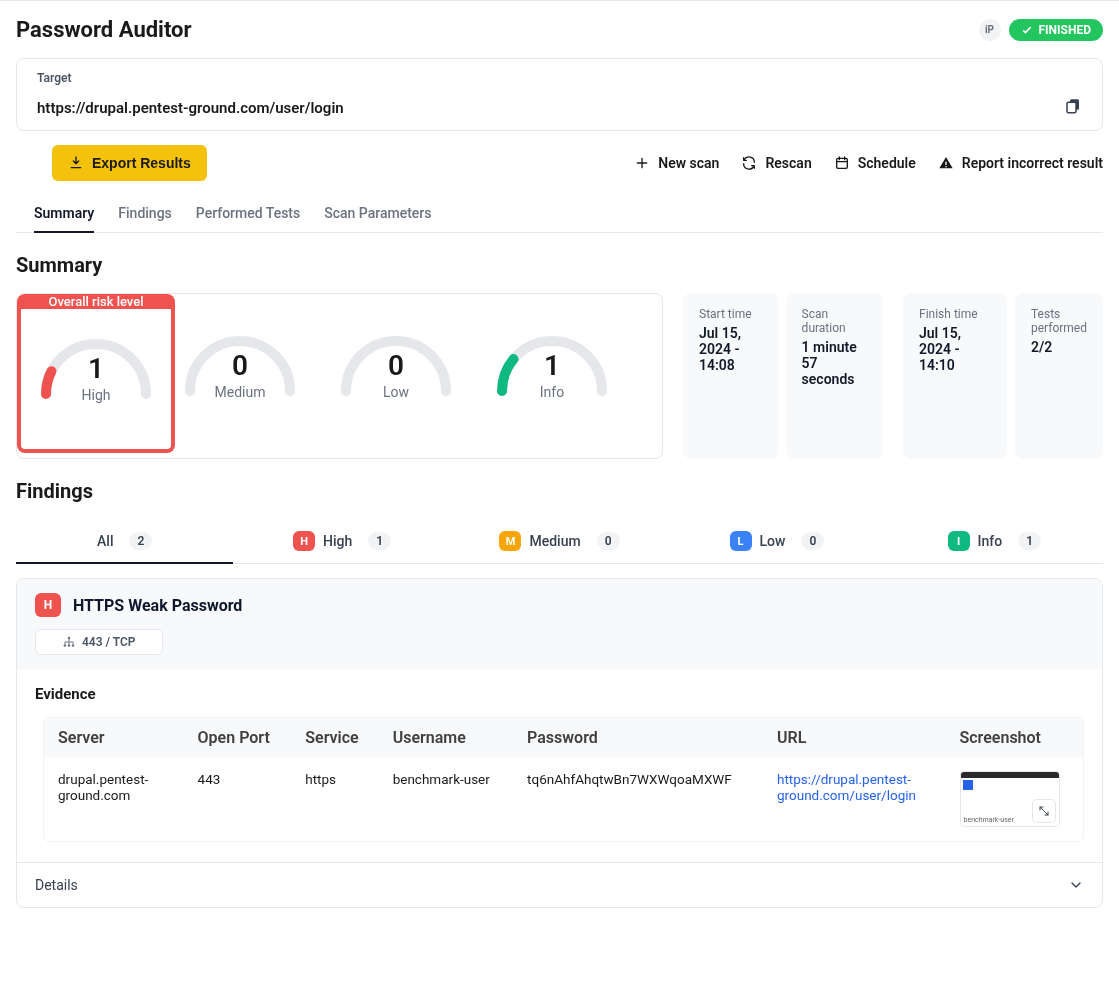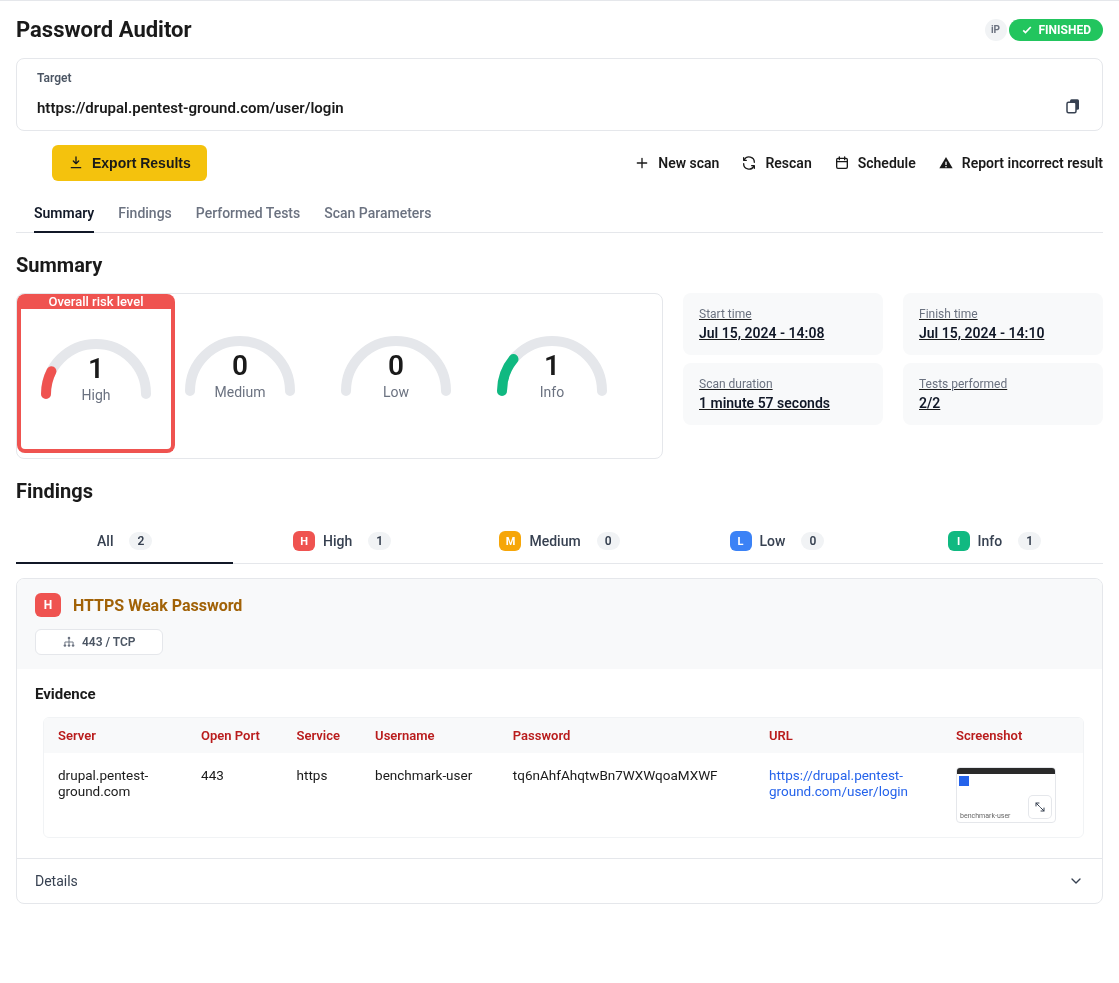--- a/index.html
+++ b/index.html
@@ -10,21 +10,21 @@
     font-size: 14px;
   }
   .page { padding: 16px; border-top: 1px solid #e5e7eb; }
   .header {
     display: flex;
     justify-content: space-between;
     align-items: center;
     margin-bottom: 16px;
   }
   .page-title { font-size: 22px; font-weight: 700; }
-  .header-right { display: flex; align-items: center; gap: 2px; }
+  .header-right { display: flex; align-items: center; gap: 8px; }
   .ip-badge {
     width: 22px; height: 22px; border-radius: 11px;
     background: #f1f3f5; color: #6b7280;
     font-size: 10px; font-weight: 700;
     display:flex; align-items:center; justify-content:center;
   }
   .status-pill {
     background: #22c55e; color: #fff;
     border-radius: 14px; padding: 4px 12px;
     font-size: 12px; font-weight: 700;
@@ -85,21 +85,21 @@
     flex:1;
   }
   .gauges-inner { display:flex; gap:26px; padding:22px 20px 22px 0; align-items:flex-start;}
   .gauge {
     width:130px; height:120px; position:relative;
     display:flex; flex-direction:column; align-items:center; justify-content:flex-end;
   }
   .gauge svg { position:absolute; top:0; left:0; }
   .gauge .num { font-size:28px; font-weight:600; z-index:1; margin-top:30px;}
   .gauge .lbl { font-size:14px; color:#6b7280; z-index:1; margin-top:2px; margin-bottom:36px;}
-  .stats-col { display:flex; flex-direction:column; gap:8px; width:200px;text-decoration:underline; }
+  .stats-col { display:flex; gap:8px; width:200px; }
   .stat-card {
     background:#f8f9fa; border-radius:8px; padding:14px 16px;
   }
   .stat-label { font-size:12px; color:#6b7280; margin-bottom:4px; }
   .stat-value { font-size:14px; font-weight:600; color:#111827; }
   .findings-tabs {
     display:flex; border-bottom:1px solid #e5e7eb;
   }
   .ftab {
     flex:1; display:flex; justify-content:center; align-items:center;
@@ -122,33 +122,33 @@
   }
   .finding-card {
     border:1px solid #e5e7eb; border-radius:8px;
     margin-top:14px; overflow:hidden;
   }
   .finding-header {
     background:#f8f9fa; padding:14px 18px;
     display:flex; flex-direction:column; gap:12px;
   }
   .finding-title-row { display:flex; align-items:center; gap:12px; }
-  .finding-title { font-size:16px; font-weight:700; color:#a16207; }
+  .finding-title { font-size:16px; font-weight:700; color:#0f172a; }
   .port-chip {
     display:inline-flex; align-items:center; gap:6px;
     background:#fff; border:1px solid #e5e7eb; border-radius:6px;
     padding:5px 26px; font-size:12px; color:#4b5563; font-weight:600;
     width:fit-content;
   }
   .evidence-sec { padding: 16px 18px 20px 18px; }
   .evidence-title { font-size:15px; font-weight:700; margin-bottom:14px; }
   .evidence-table-wrap { border:1px solid #f1f3f5; border-radius:6px; overflow:hidden; margin-left:8px;}
   table.evidence { width:100%; border-collapse:collapse; }
   table.evidence th {
-    background:#f8f9fa; font-size:13px; font-weight:600; color:#b91c1c;
+    background:#f8f9fa; font-size:16px; font-weight:600; color:#404040;
     text-align:left; padding:10px 14px;
   }
   table.evidence td {
     font-size:13.5px; padding:14px; vertical-align:top;
     color:#1a1a1a;
   }
   .link { color:#2563eb; text-decoration:none; }
   .screenshot-thumb {
     width:100px; height:56px; border:1px solid #e5e7eb; border-radius:4px;
     background:#fff; position:relative; display:flex; flex-direction:column;

